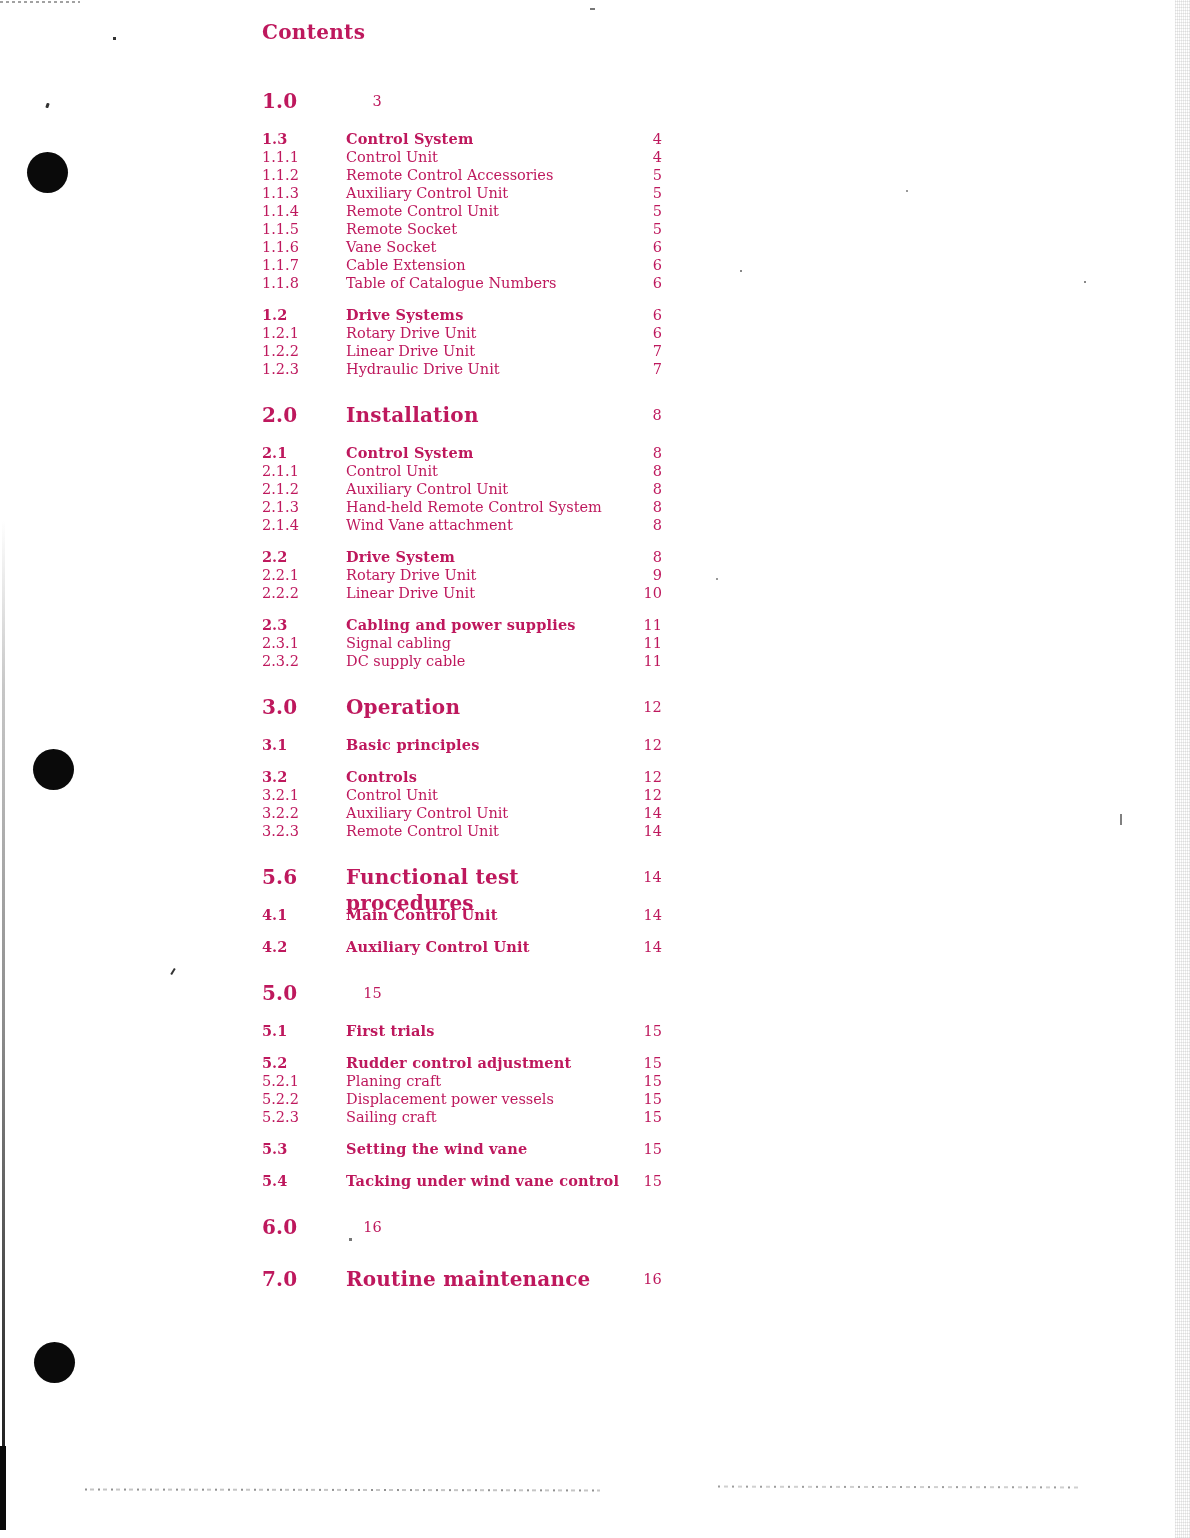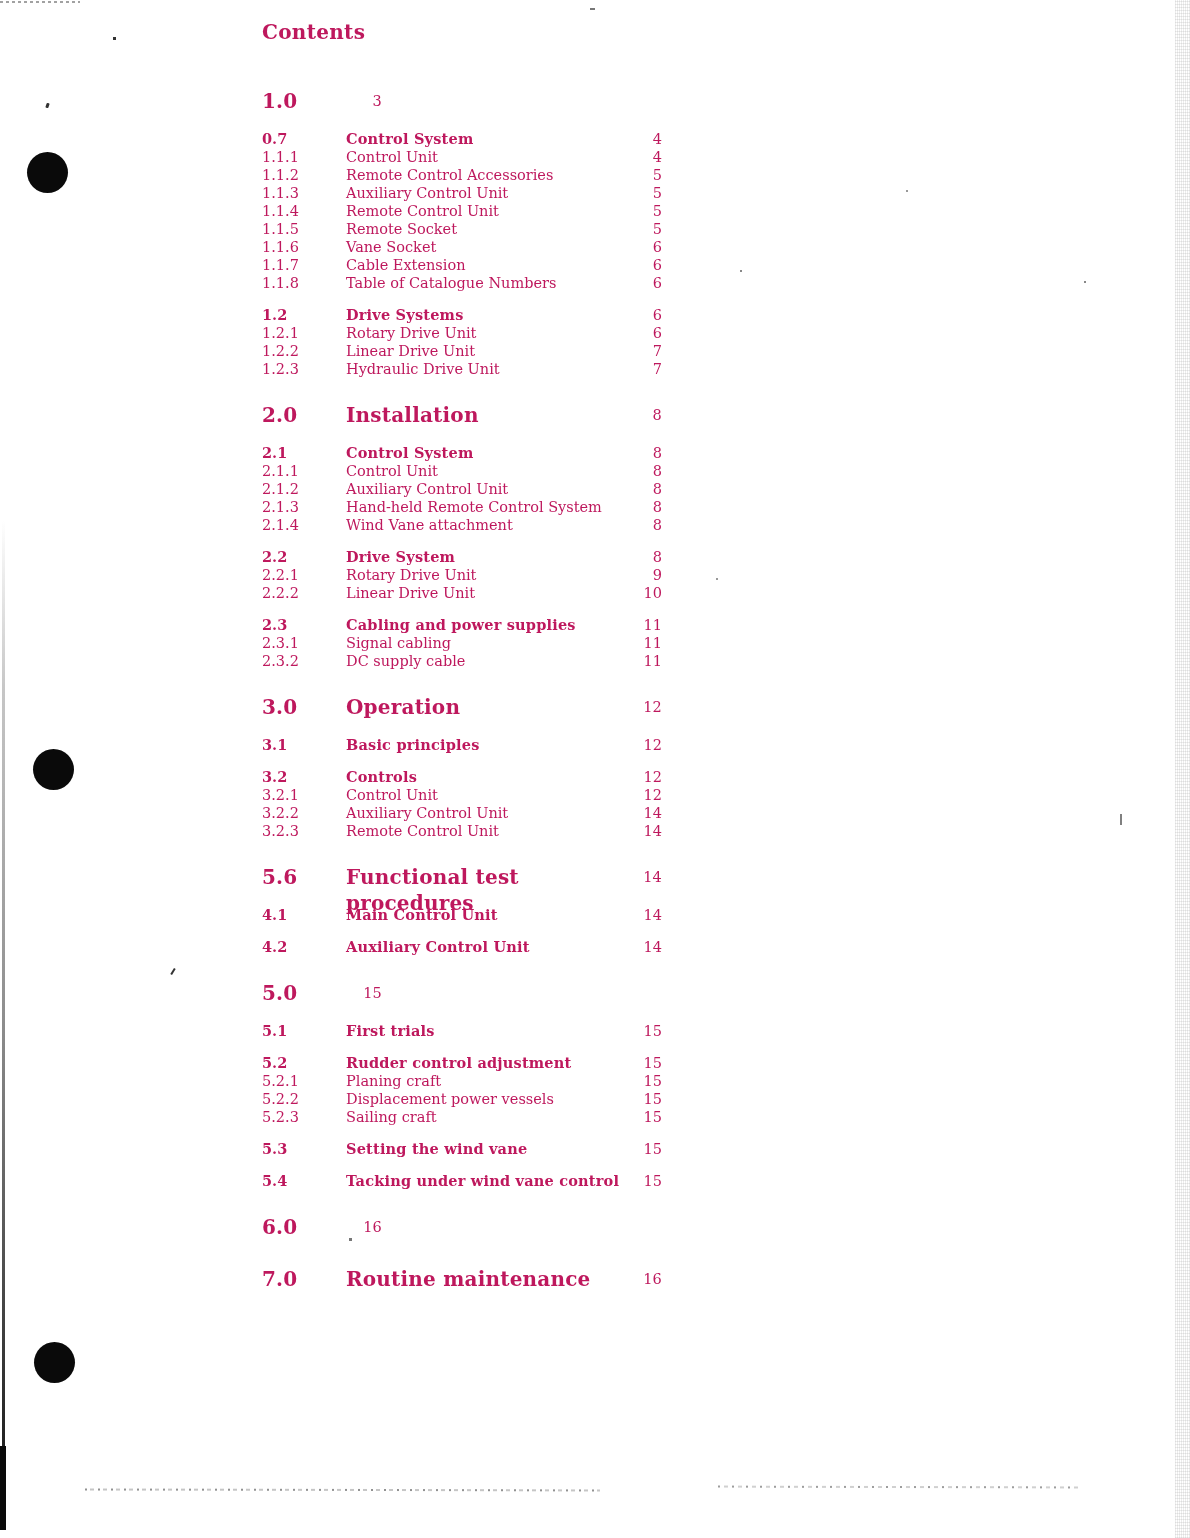--- a/index.html
+++ b/index.html
@@ -111,21 +111,21 @@
   <div class="speck spk-10"></div>
 
   <div class="content">
     <h1 class="doc-title">Contents</h1>
     <div id="toc">
         <div class="row chapter">
           <span class="num">1.0</span>
           <span class="page">3</span>
         </div>
         <div class="row section">
-          <span class="num">0.7</span>
+          <span class="num">1.3</span>
           <span class="title">Control System</span>
           <span class="page">4</span>
         </div>
         <div class="row item">
           <span class="num">1.1.1</span>
           <span class="title">Control Unit</span>
           <span class="page">4</span>
         </div>
         <div class="row item">
           <span class="num">1.1.2</span>

